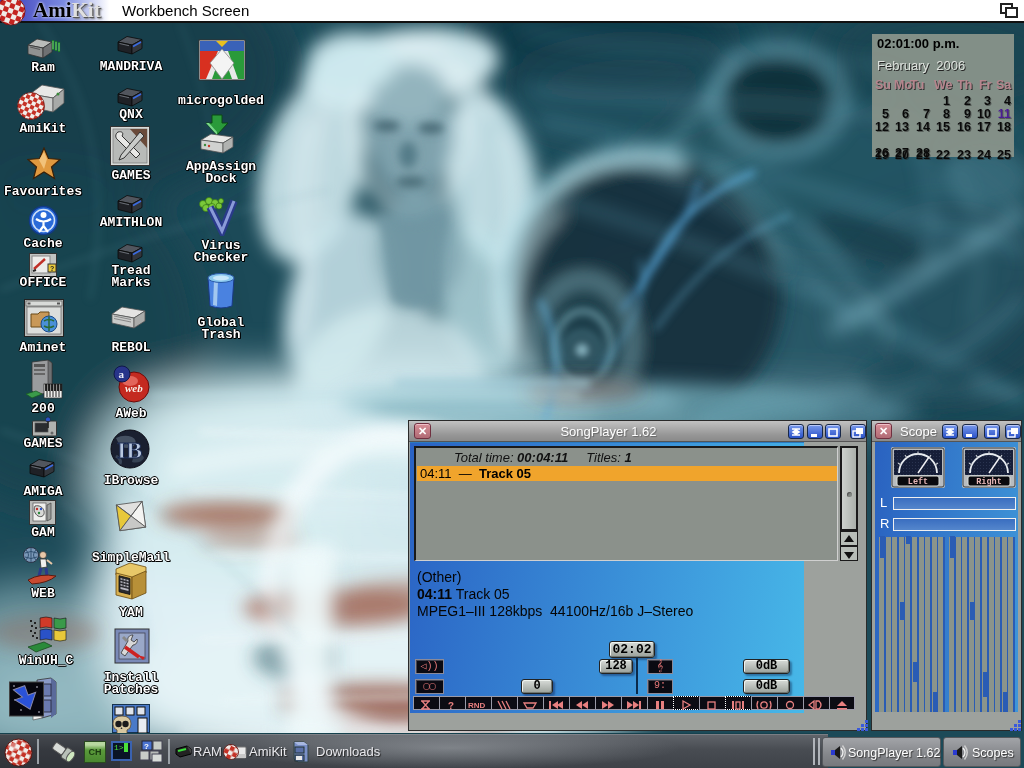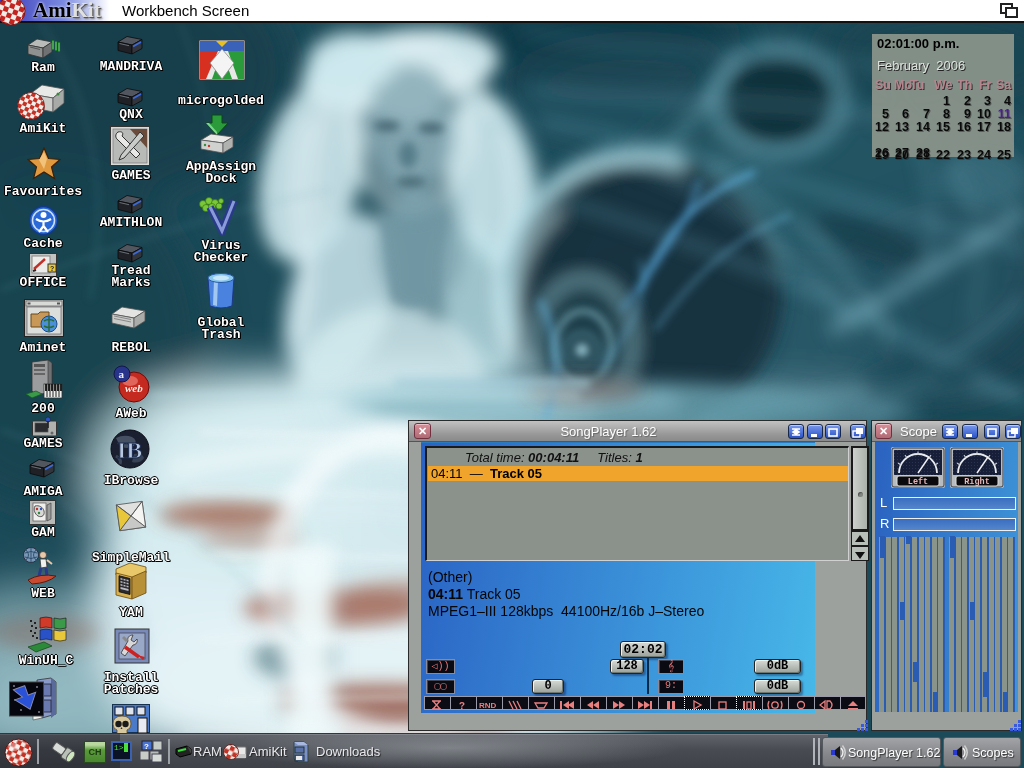--- a/index.html
+++ b/index.html
@@ -576,21 +576,21 @@
           </svg></div>
   <div class="wbtn" style="left:416px;"><svg width="14" height="13">
             <rect x="3" y="3" width="8" height="7" fill="none" stroke="#fff" stroke-width="1.6"></rect>
           </svg></div>
   <div class="wbtn" style="left:441px;"><svg width="14" height="13">
             <rect x="5" y="2" width="7" height="6" fill="#fff"></rect>
             <rect x="2" y="5" width="7" height="6" fill="none" stroke="#fff" stroke-width="1.4"></rect>
           </svg></div>
  </div>
 
- <div class="abs" style="left:12px;top:21px;width:394px;height:270px;background:linear-gradient(100deg,#2a62c4,#3f9ede 70%,#47b8e8);border-top:1px solid #2a7ac0;">
+ <div class="abs" style="left:1px;top:21px;width:394px;height:270px;background:linear-gradient(100deg,#2a62c4,#3f9ede 70%,#47b8e8);border-top:1px solid #2a7ac0;">
 
   <div class="abs" style="left:4px;top:3px;width:424px;height:115px;background:#8b918b;border:2px solid #1a1a1a;border-right:1px solid #d0d0d0;border-bottom:1px solid #d0d0d0;box-sizing:border-box;">
     <div class="abs" style="left:38px;top:2px;font-style:italic;font-size:13px;color:#111;font-family:'Liberation Sans',sans-serif;">Total time: <b>00:04:11</b> &nbsp;&nbsp;&nbsp; <i>Titles:</i> <b>1</b></div>
     <div class="abs" style="left:1px;top:18px;width:420px;height:15px;background:#f0a42c;color:#000;font-size:13px;">
             <span style="position:absolute;left:3px;top:0px;">04:11 &nbsp;— &nbsp;<b>Track 05</b></span>
           </div>
   </div>
 
   <div class="abs" style="left:430px;top:3px;width:18px;height:85px;background:linear-gradient(90deg,#cdd1cd,#aab0aa);border:2px solid #1a1a1a;box-sizing:border-box;">
           <div class="abs" style="left:5px;top:44px;width:5px;height:5px;border-radius:50%;background:#818781;box-shadow:inset 1px 1px 1px #555;"></div>
@@ -719,21 +719,21 @@
             <rect x="0" y="0" width="54" height="41" rx="2" fill="#b8bcc0"></rect>
             <rect x="1" y="1" width="52" height="39" rx="2" fill="none" stroke="#3a3e42" stroke-width="1"></rect>
             <rect x="3" y="3" width="48" height="25" fill="#161e38"></rect>
             <rect x="3" y="3" width="48" height="25" fill="url(#dots)"></rect>
             <path d="M8,26 A 19 19 0 0 1 46,26" stroke="#e8ecf0" stroke-width="1.8" fill="none"></path>
             <path d="M10,18 l-3,-2 M16,11 l-2,-3 M27,8 l0,-3.5 M38,11 l2,-3 M44,18 l3,-2" stroke="#c8ccd0" stroke-width="1.2"></path>
             <path d="M27,26 L38,10" stroke="#f0f0f4" stroke-width="1.5"></path>
             <rect x="6" y="29" width="42" height="10" rx="2" fill="#0a0a0e" stroke="#d8dcd8" stroke-width="1"></rect>
             <text x="27" y="37" font-size="8.5" fill="#e8b8b8" text-anchor="middle" font-family="Liberation Mono" font-weight="bold">Left</text>
           </svg></div>
-  <div class="abs" id="vuR" style="left:75px;top:5px;"><svg width="54" height="41" viewBox="0 0 54 41">
+  <div class="abs" id="vuR" style="left:87px;top:5px;"><svg width="54" height="41" viewBox="0 0 54 41">
             <rect x="0" y="0" width="54" height="41" rx="2" fill="#b8bcc0"></rect>
             <rect x="1" y="1" width="52" height="39" rx="2" fill="none" stroke="#3a3e42" stroke-width="1"></rect>
             <rect x="3" y="3" width="48" height="25" fill="#161e38"></rect>
             <rect x="3" y="3" width="48" height="25" fill="url(#dots)"></rect>
             <path d="M8,26 A 19 19 0 0 1 46,26" stroke="#e8ecf0" stroke-width="1.8" fill="none"></path>
             <path d="M10,18 l-3,-2 M16,11 l-2,-3 M27,8 l0,-3.5 M38,11 l2,-3 M44,18 l3,-2" stroke="#c8ccd0" stroke-width="1.2"></path>
             <path d="M27,26 L38,10" stroke="#f0f0f4" stroke-width="1.5"></path>
             <rect x="6" y="29" width="42" height="10" rx="2" fill="#0a0a0e" stroke="#d8dcd8" stroke-width="1"></rect>
             <text x="27" y="37" font-size="8.5" fill="#e8b8b8" text-anchor="middle" font-family="Liberation Mono" font-weight="bold">Right</text>
           </svg></div>

